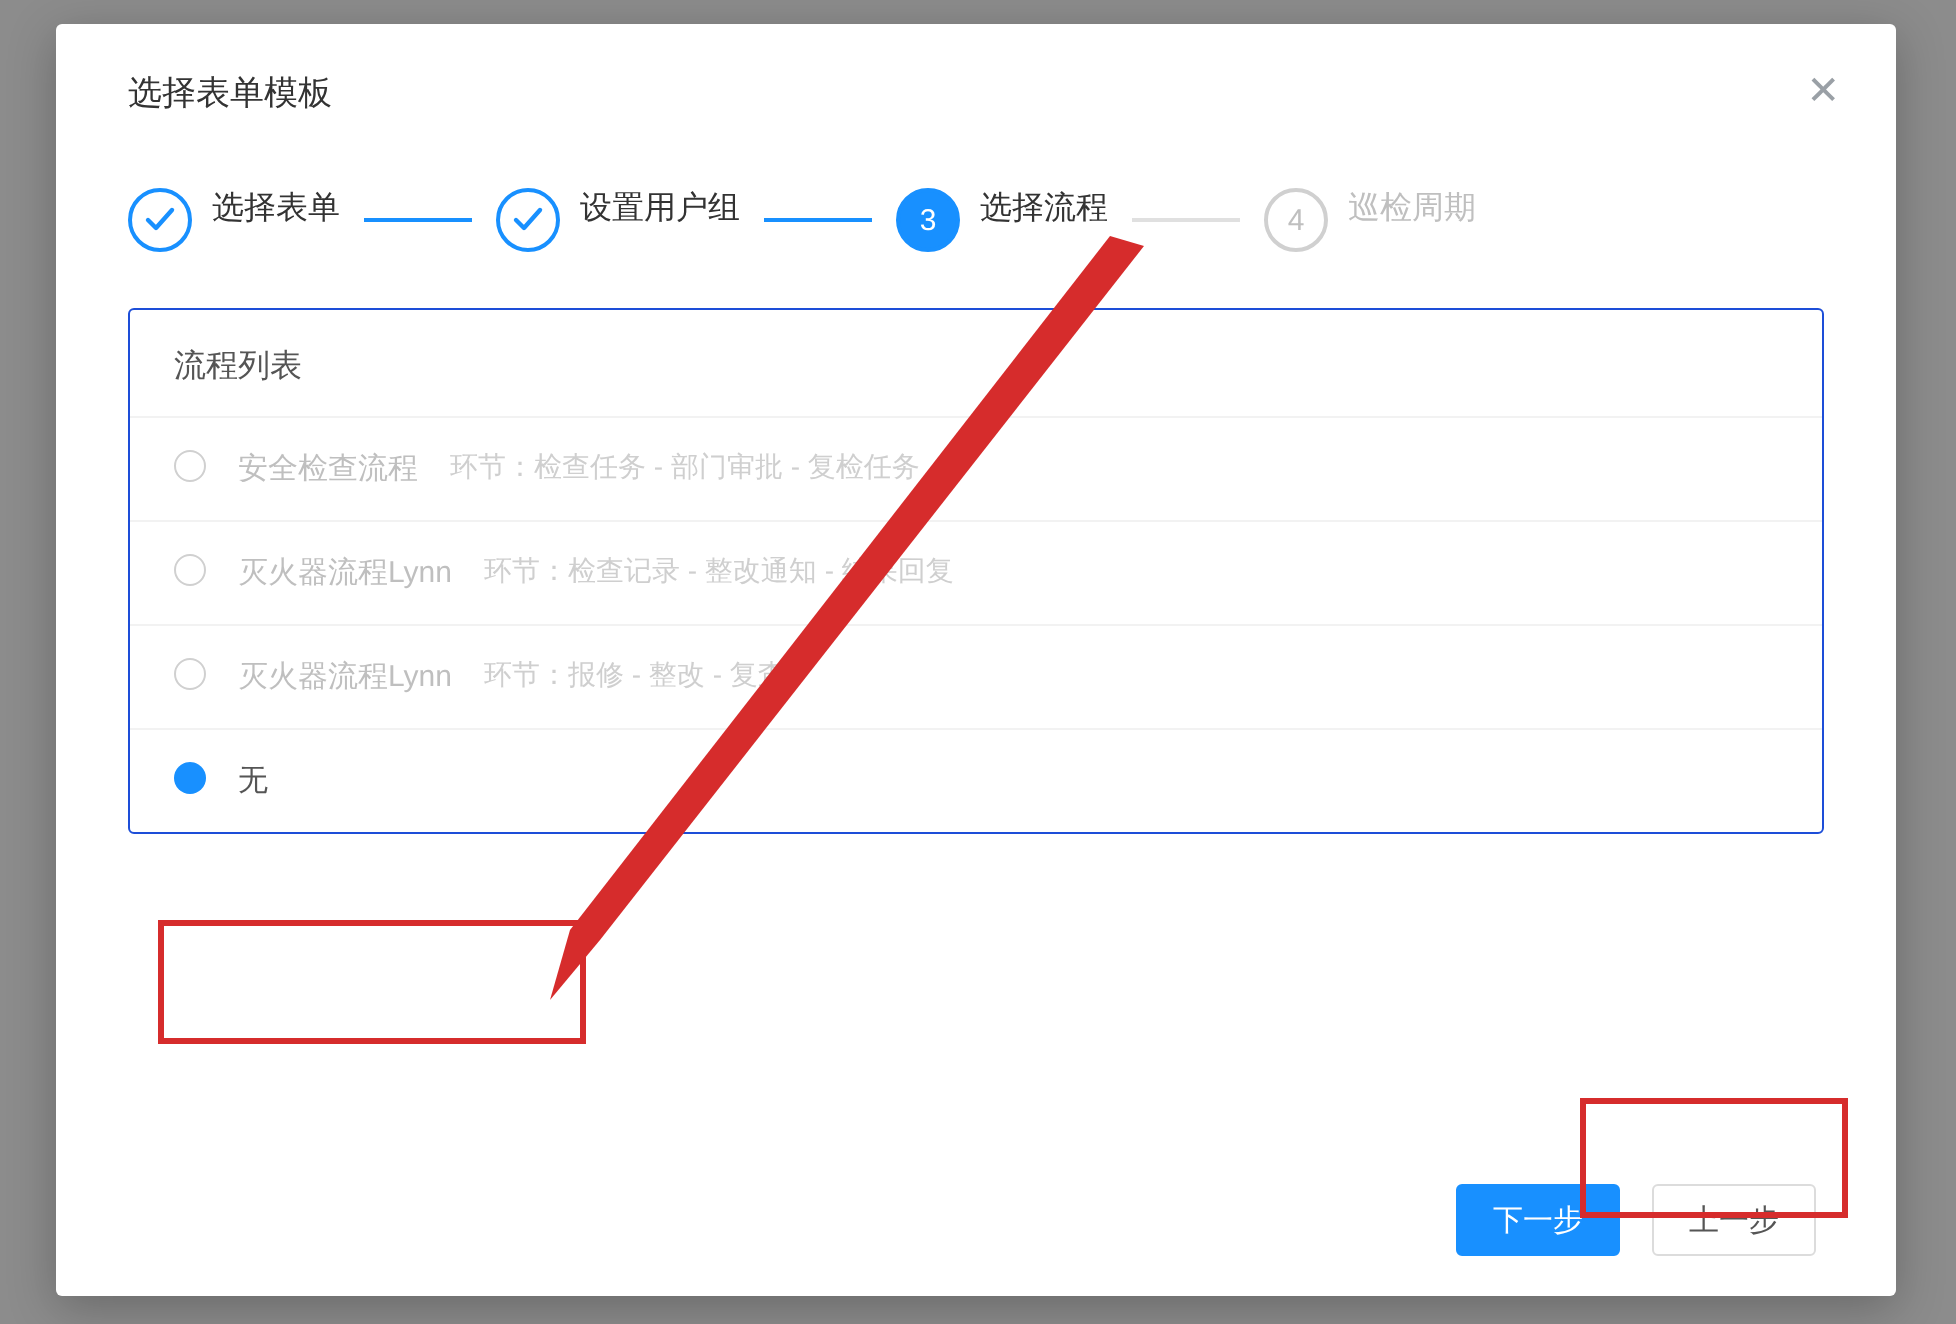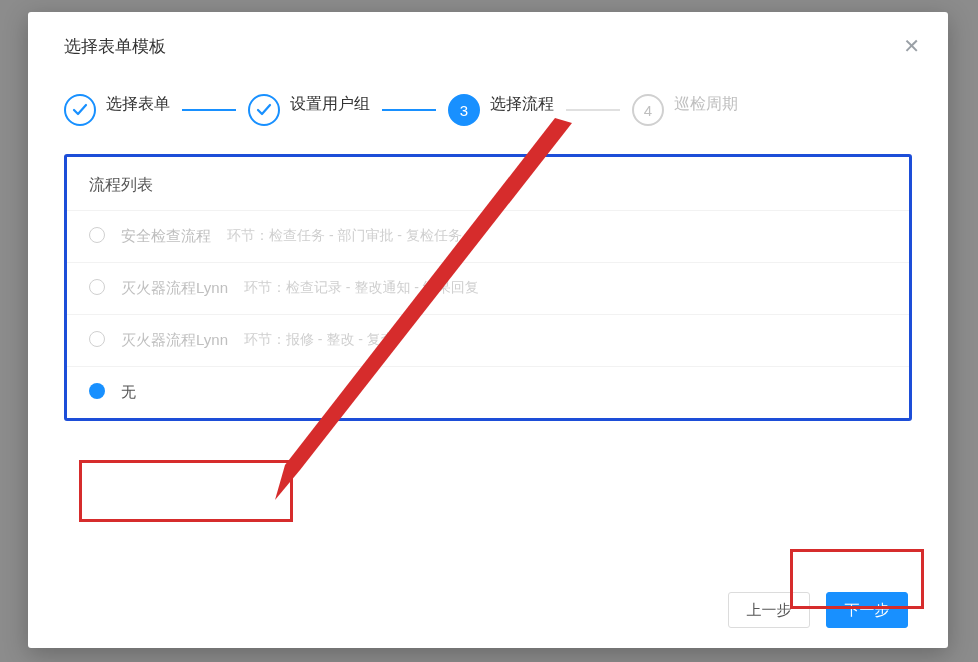--- a/index.html
+++ b/index.html
@@ -44,21 +44,21 @@
   .step-circle.pending {
     border: 2px solid #d0d0d0; color: #bfbfbf; background: #fff;
   }
   .step-label { font-size: 16px; color: #333; }
   .step-label.pending { color: #bfbfbf; }
   .step-line { width: 54px; height: 2px; background: #1890ff; }
   .step-line.pending { background: #e0e0e0; }
 
   .list-box {
     margin: 0 36px;
-    border: 3px solid #1d4ed8;
+    border: 1px solid #1d4ed8;
     border-radius: 3px;
     overflow: hidden;
   }
   .list-header {
     padding: 18px 22px 14px 22px;
     font-size: 16px; color: #555;
   }
   .row {
     display: flex; align-items: flex-start; gap: 16px;
     padding: 16px 22px;
@@ -165,22 +165,22 @@
       <span class="name">灭火器流程Lynn</span>
       <span class="desc">环节：报修 - 整改 - 复查</span>
     </div>
     <div class="row selected-row">
       <span class="radio filled"></span>
       <span class="name">无</span>
     </div>
   </div>
 
   <div class="footer">
+    <div class="btn btn-primary">下一步</div>
     <div class="btn btn-secondary">上一步</div>
-    <div class="btn btn-primary">下一步</div>
   </div>
 </div>
 
 <div class="anno rect1"></div>
 <div class="anno rect2"></div>
 <svg class="arrow-svg anno" viewBox="0 0 978 662">
   <defs>
     <marker id="ah" markerWidth="12" markerHeight="12" refX="3" refY="5" orient="auto">
       <path d="M0,0 L10,5 L0,10 Z" fill="#d62c2c"></path>
     </marker>

